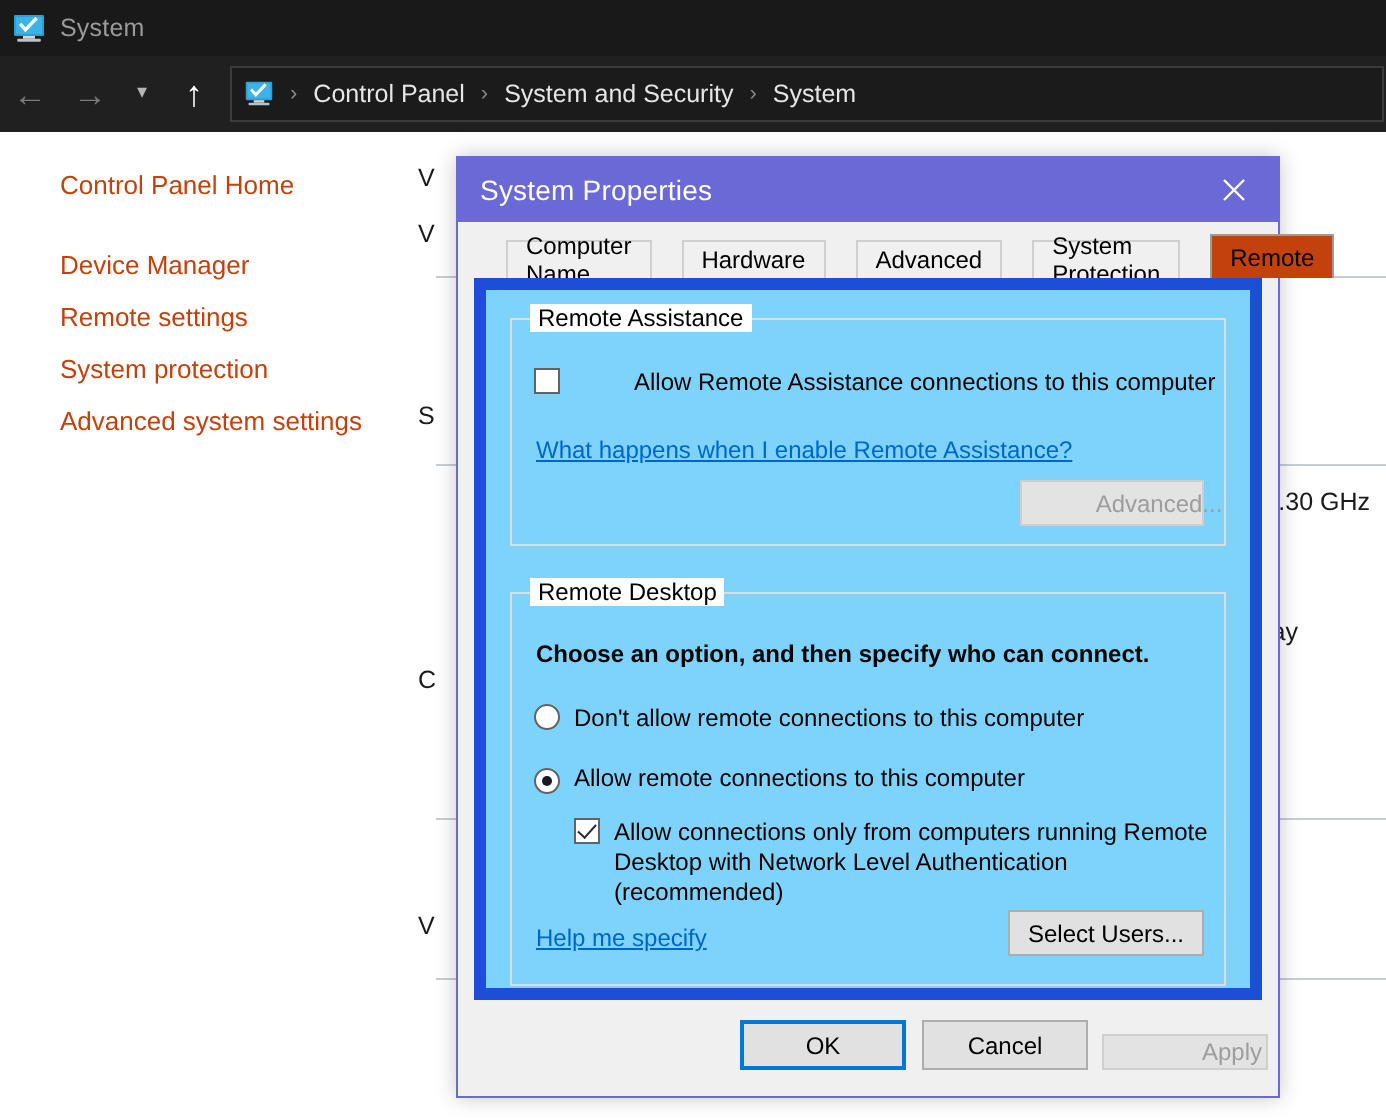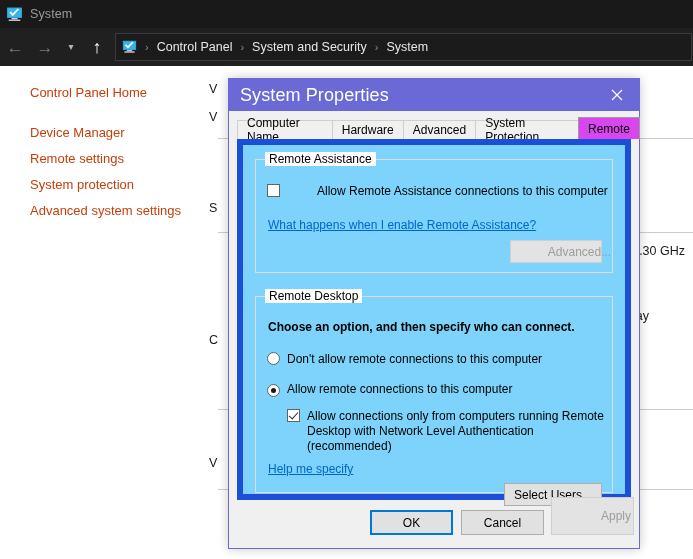--- a/index.html
+++ b/index.html
@@ -79,37 +79,37 @@
   .dialog {
     position: absolute; left: 228px; top: 78px; width: 412px; height: 471px;
     background: #f0f0f0;
     border: 1px solid #6b69d6;
     box-shadow: 0 0 10px rgba(0,0,0,.22);
   }
   .dlg-title {
     height: 32px; background: #6b69d6;
     display: flex; align-items: center; justify-content: space-between;
   }
-  .dlg-title-text { color: #ffffff; font-size: 18px; padding-left: 11px; letter-spacing: .1px; }
+  .dlg-title-text { color: #ffffff; font-size: 14px; padding-left: 11px; letter-spacing: .1px; }
   .dlg-close {
     width: 44px; height: 32px; color: #ffffff; font-size: 15px;
     display: flex; align-items: center; justify-content: center;
   }
 
   .tabstrip {
     position: relative; height: 22px; margin: 6px 0 0 8px;
     display: flex; align-items: flex-end;
   }
   .tab {
     height: 19px; padding: 0 9px; font-size: 12px; color: #000;
     background: #f0f0f0; border: 1px solid #cfcfcf; border-bottom: none;
-    display: flex; align-items: center; margin-right: -1px;
+    display: flex; align-items: center; margin-right: -1px; margin-left: 16px;
   }
   .tab.active {
-    height: 22px; background: #d946ef; border-color: #9b9b9b;
+    height: 22px; background: #c2410c; border-color: #9b9b9b;
     position: relative; z-index: 3;
   }
   .tabpage {
     position: absolute; left: 8px; top: 60px; right: 8px; bottom: 48px;
     background: #7dd3fc; border: 6px solid #1d4ed8;
   }
 
   
   .group { position: absolute; border: 1px solid #dcdcdc; }
   .group-legend {
@@ -275,24 +275,24 @@
         <div class="row" style="left:31px; top:112px; width:330px;">
           <span class="chk checked"></span>
           <span class="lbl" style="display:block">
             <span>Allow connections only from computers running Remote</span><br>
             <span>Desktop with Network Level Authentication (recommended)</span>
           </span>
         </div>
 
         <a class="link" style="position:absolute; left:12px; top:165px;">Help me specify</a>
 
-        <div class="btn" style="right:10px; top:158px; width:98px; height:23px;margin-top:28px;">Select Users...</div>
+        <div class="btn" style="right:10px; top:158px; width:98px; height:23px;">Select Users...</div>
       </div>
     </div>
 
     <div class="dlg-footer">
       <div class="btn default" style="right:186px; bottom:13px; width:83px; height:25px;">OK</div>
       <div class="btn" style="right:95px; bottom:13px; width:83px; height:25px;">Cancel</div>
-      <div class="btn disabled" style="right:5px; bottom:13px; width:83px; height:38px;">Apply</div>
+      <div class="btn disabled" style="right:5px; bottom:13px; width:83px; height:18px;">Apply</div>
     </div>
 
   </div>
 </div>
 
 </body></html>

